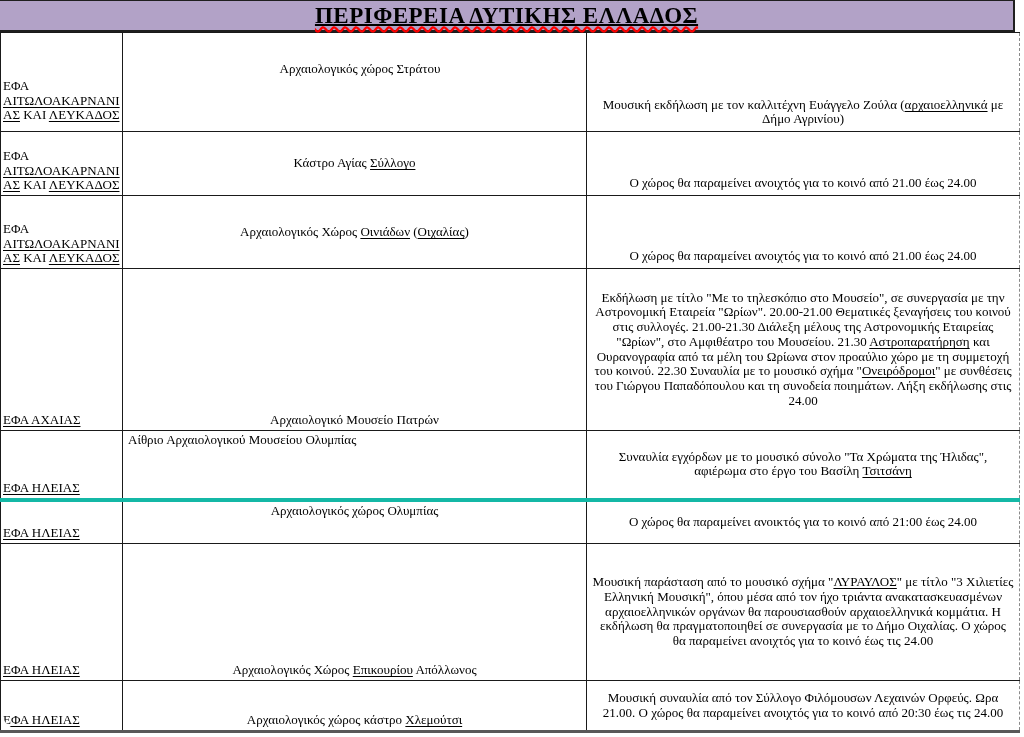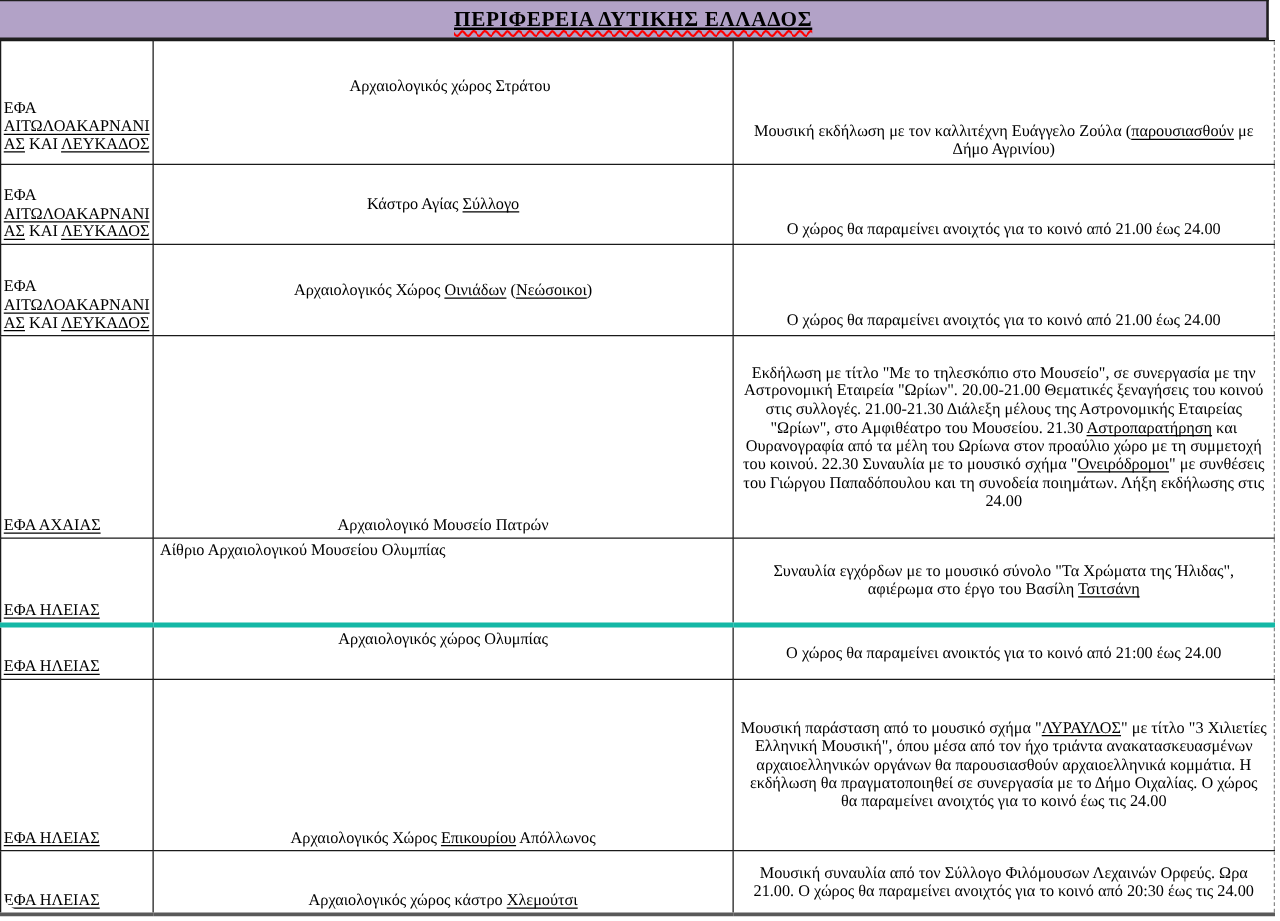--- a/index.html
+++ b/index.html
@@ -10,21 +10,21 @@
 
   .title-bar {
     width: 1015px; height: 32px;
     background: #b2a2c7;
     border-top: 1px solid #1f1f1f;
     border-right: 2px solid #1f1f1f;
     border-bottom: 2px solid #1f1f1f;
     display: flex; align-items: center; justify-content: center;
   }
   .title-text {
-    font-size: 17px; font-weight: bold; letter-spacing: 0.5px;
+    font-size: 23px; font-weight: bold; letter-spacing: 0.5px;
     text-decoration: underline; text-decoration-thickness: 1.5px;
   }
 
   
   .sp {
     text-decoration-line: underline;
     text-decoration-style: wavy;
     text-decoration-color: #ff0000;
     text-decoration-thickness: 1px;
     text-decoration-skip-ink: none;
@@ -85,30 +85,30 @@
   <table class="events">
     <colgroup>
       <col class="w1">
         <col class="w2">
         <col class="w3">
     </colgroup>
     <tbody id="tbody">
         <tr>
           <td class="c1">ΕΦΑ <span class="sp">ΑΙΤΩΛΟΑΚΑΡΝΑΝΙΑΣ</span> ΚΑΙ <span class="sp">ΛΕΥΚΑΔΟΣ</span></td>
           <td class="c2">Αρχαιολογικός χώρος Στράτου</td>
-          <td class="c3">Μουσική εκδήλωση με τον καλλιτέχνη Ευάγγελο Ζούλα (<span class="sp">παρουσιασθούν</span> με Δήμο Αγρινίου)</td>
+          <td class="c3">Μουσική εκδήλωση με τον καλλιτέχνη Ευάγγελο Ζούλα (<span class="sp">αρχαιοελληνικά</span> με Δήμο Αγρινίου)</td>
         </tr>
         <tr>
           <td class="c1">ΕΦΑ <span class="sp">ΑΙΤΩΛΟΑΚΑΡΝΑΝΙΑΣ</span> ΚΑΙ <span class="sp">ΛΕΥΚΑΔΟΣ</span></td>
           <td class="c2">Κάστρο Αγίας <span class="sp">Σύλλογο</span></td>
           <td class="c3">Ο χώρος θα παραμείνει ανοιχτός για το κοινό από 21.00 έως 24.00</td>
         </tr>
         <tr>
           <td class="c1">ΕΦΑ <span class="sp">ΑΙΤΩΛΟΑΚΑΡΝΑΝΙΑΣ</span> ΚΑΙ <span class="sp">ΛΕΥΚΑΔΟΣ</span></td>
-          <td class="c2">Αρχαιολογικός Χώρος <span class="sp">Οινιάδων</span> (<span class="sp">Νεώσοικοι</span>)</td>
+          <td class="c2">Αρχαιολογικός Χώρος <span class="sp">Οινιάδων</span> (<span class="sp">Οιχαλίας</span>)</td>
           <td class="c3">Ο χώρος θα παραμείνει ανοιχτός για το κοινό από 21.00 έως 24.00</td>
         </tr>
         <tr>
           <td class="c1"><span class="sp">ΕΦΑ ΑΧΑΙΑΣ</span></td>
           <td class="c2">Αρχαιολογικό Μουσείο Πατρών</td>
           <td class="c3">Εκδήλωση με τίτλο "Με το τηλεσκόπιο στο Μουσείο", σε συνεργασία με την Αστρονομική Εταιρεία "Ωρίων". 20.00-21.00 Θεματικές ξεναγήσεις του κοινού στις συλλογές. 21.00-21.30 Διάλεξη μέλους της Αστρονομικής Εταιρείας "Ωρίων", στο Αμφιθέατρο του Μουσείου. 21.30 <span class="sp">Αστροπαρατήρηση</span> και Ουρανογραφία από τα μέλη του Ωρίωνα στον προαύλιο χώρο με τη συμμετοχή του κοινού. 22.30 Συναυλία με το μουσικό σχήμα "<span class="sp">Ονειρόδρομοι</span>" με συνθέσεις του Γιώργου Παπαδόπουλου και τη συνοδεία ποιημάτων. Λήξη εκδήλωσης στις 24.00</td>
         </tr>
         <tr>
           <td class="c1"><span class="sp">ΕΦΑ ΗΛΕΙΑΣ</span></td>
           <td class="c2">Αίθριο Αρχαιολογικού Μουσείου Ολυμπίας</td>

